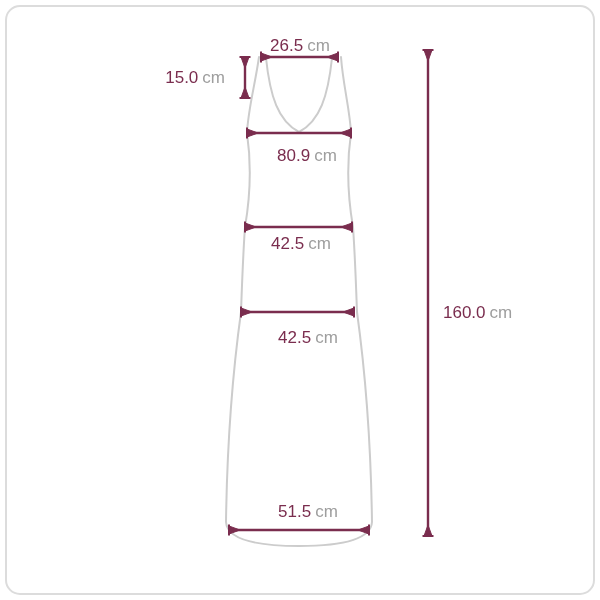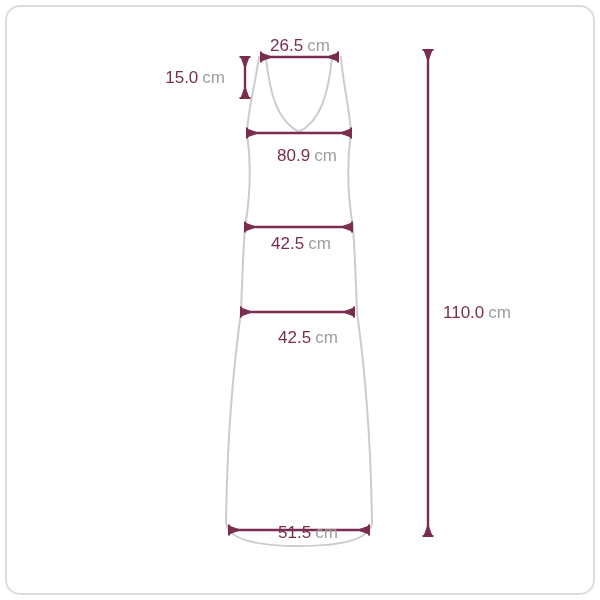--- a/index.html
+++ b/index.html
@@ -133,21 +133,21 @@
   </div>
 
   <div class="label center" style="left:301px;top:235px;">
     <span class="val">42.5</span><span class="unit">cm</span>
   </div>
 
   <div class="label center" style="left:308px;top:329px;">
     <span class="val">42.5</span><span class="unit">cm</span>
   </div>
 
-  <div class="label center" style="left:308px;top:524px;">
+  <div class="label center" style="left:308px;top:503px;">
     <span class="val">51.5</span><span class="unit">cm</span>
   </div>
 
   <div class="label" style="left:443px;top:304px;">
-    <span class="val">110.0</span><span class="unit">cm</span>
+    <span class="val">160.0</span><span class="unit">cm</span>
   </div>
 
 </div>
 
 </body></html>

